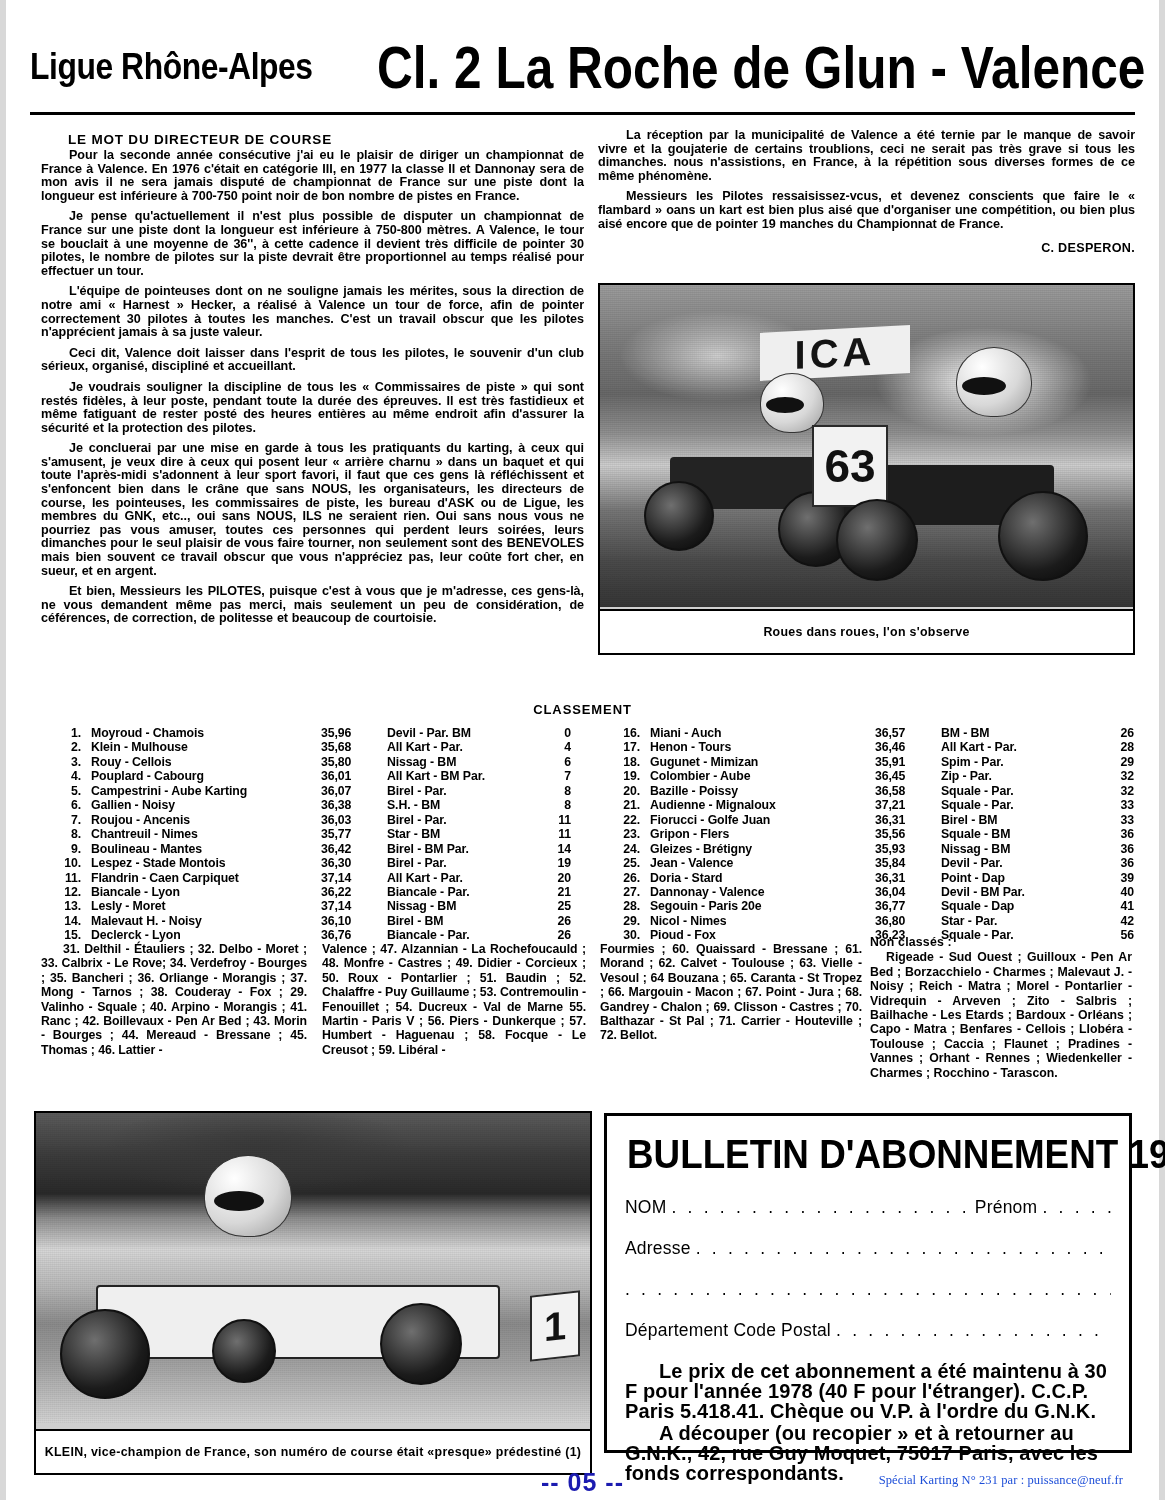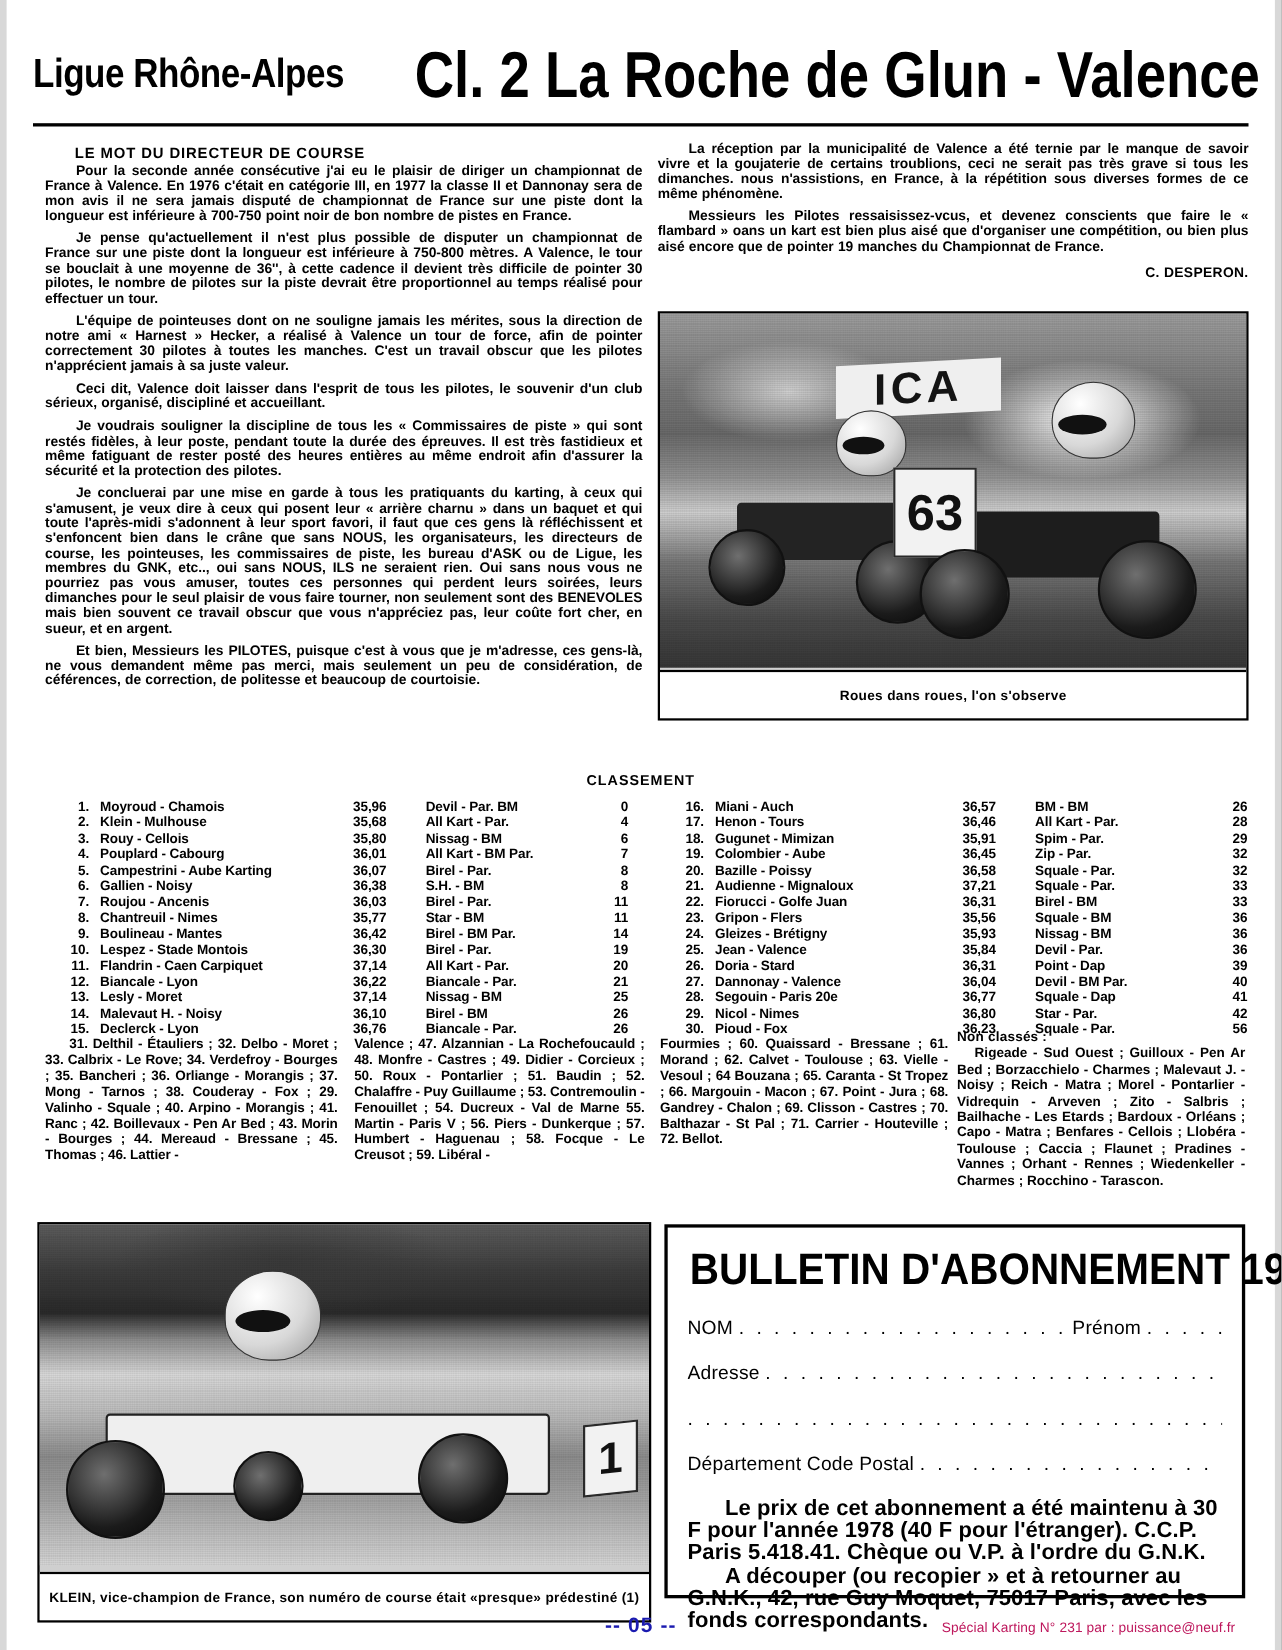--- a/index.html
+++ b/index.html
@@ -300,30 +300,31 @@
     letter-spacing: 0.1px;
   }
   
   .footer-page {
     position: absolute;
     left: 0; right: 0;
     top: 1468px;
     text-align: center;
     color: #1b1bb0;
     font-weight: bold;
-    font-size: 19px;
+    font-size: 25px;
     letter-spacing: 1px;
   }
   .footer-credit {
     position: absolute;
     right: 42px;
     top: 1473px;
-    color: #be185d;
+    color: #1d4ed8;
     font-size: 12.5px;
     letter-spacing: 0.1px;
+    font-family: Liberation Serif, serif;
   }
   .page-border-l, .page-border-r {
     position: absolute;
     top: 0; bottom: 0; width: 6px;
     background: #d8d8d8;
   }
   .page-border-l { left: 0; }
   .page-border-r { right: 0; }
 </style>
 </head>

